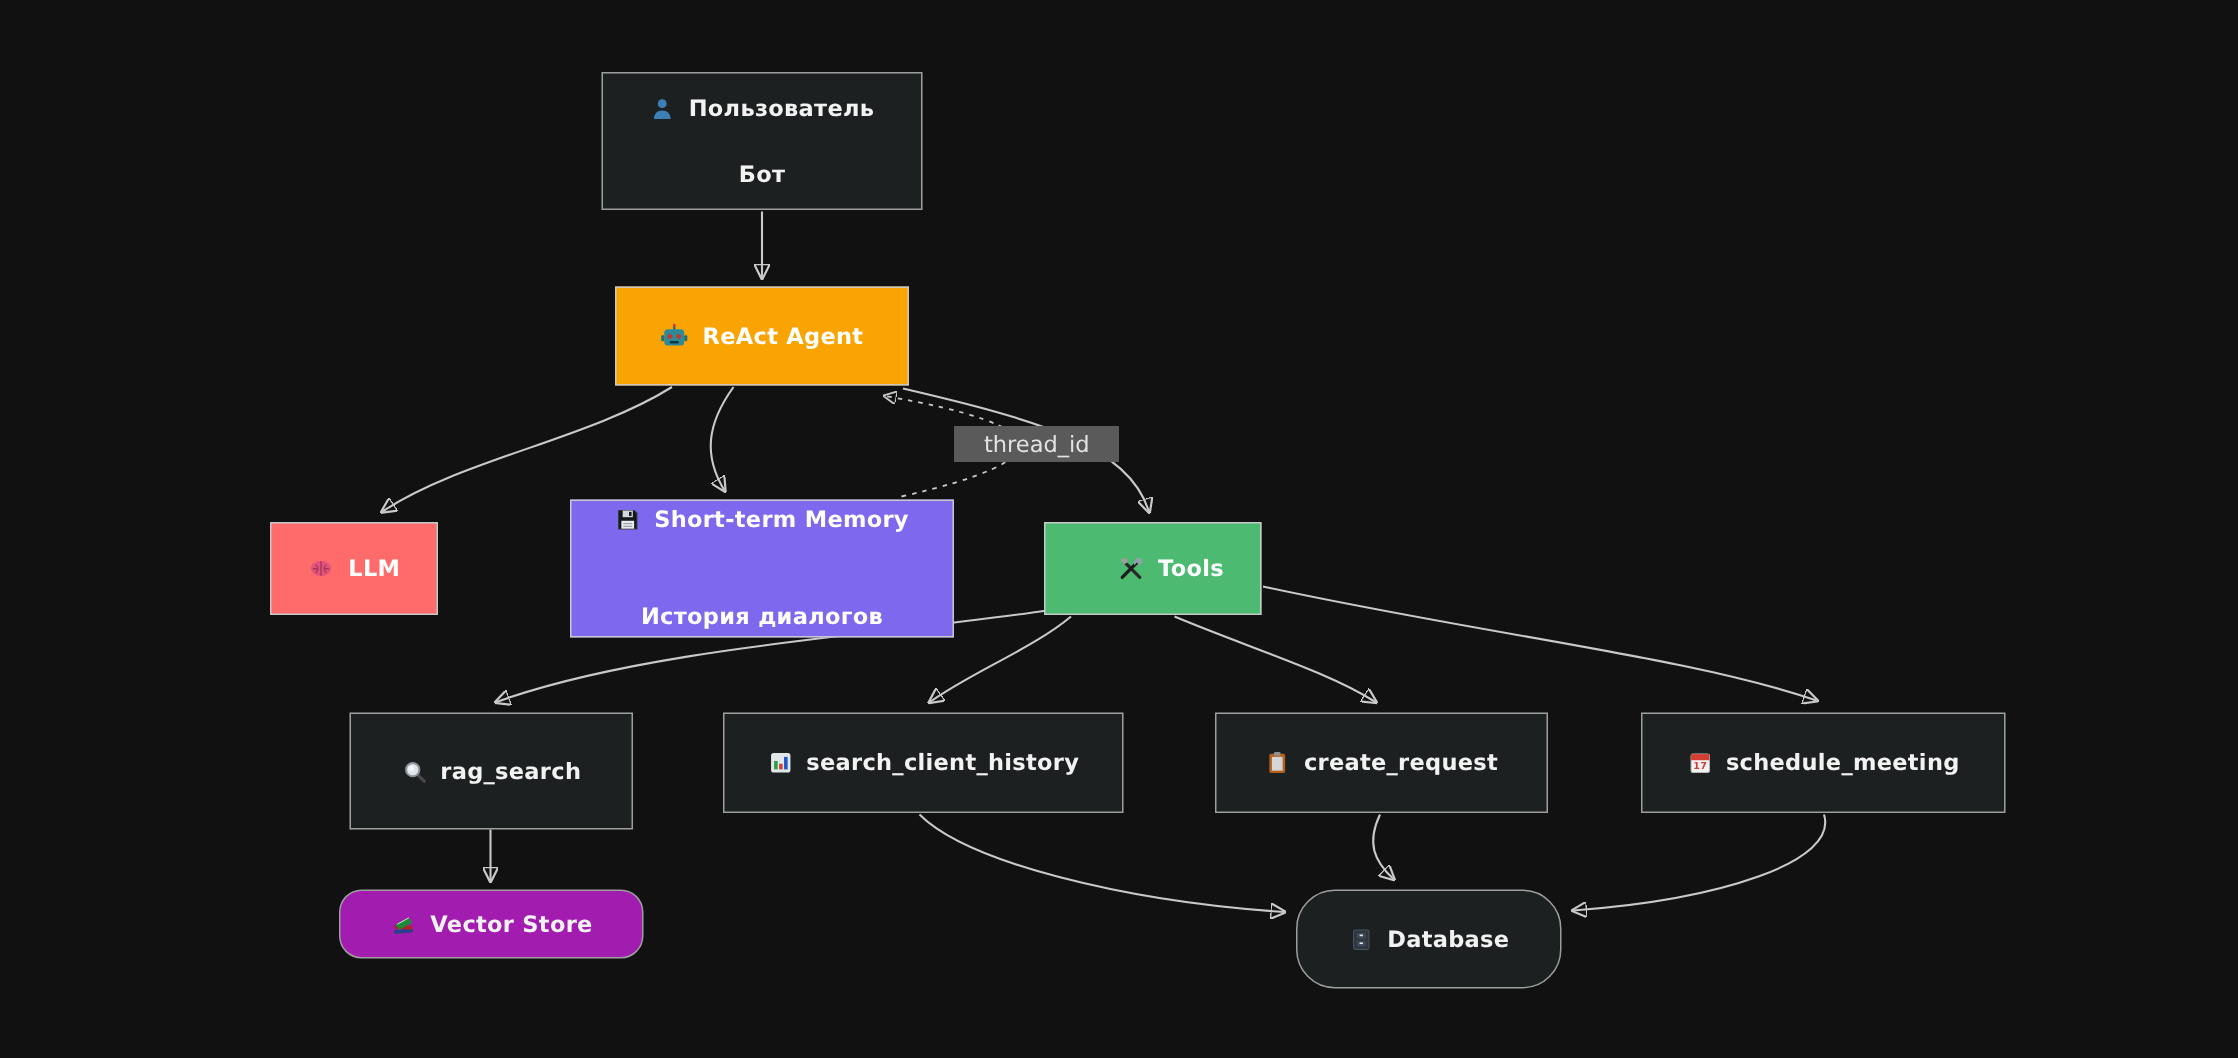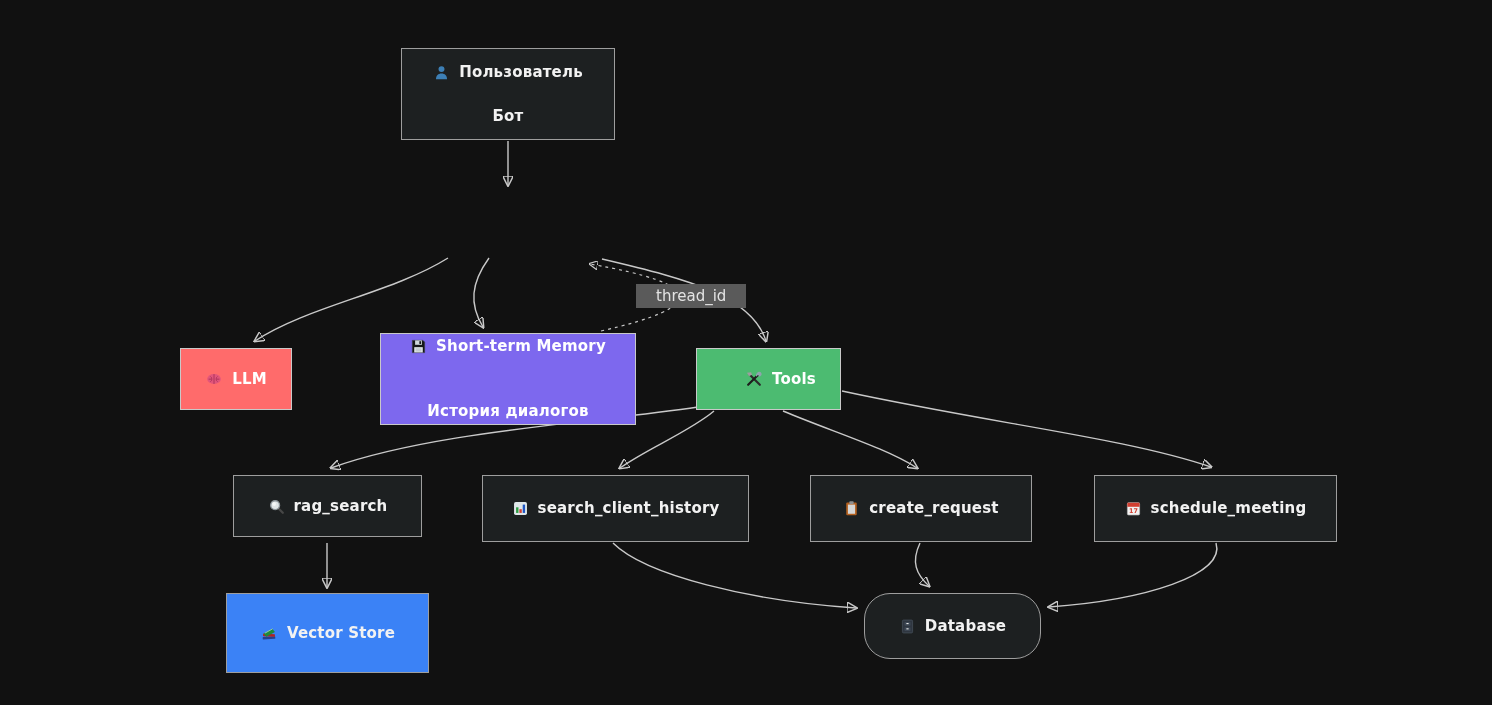--- a/index.html
+++ b/index.html
@@ -58,20 +58,37 @@
             <path d="M3.5 18c0-4.3 2.6-6.7 6.5-6.7s6.5 2.4 6.5 6.7z" fill="#3d7fb5"></path>
           </svg>
       </span>
       <span>Пользователь</span>
     </div>
     <div class="node-line">
         <span>Бот</span>
       </div>
   </div>
 
+  <div class="node" style="left: 410px; top: 191px; width: 196px; height: 66px; border-color: rgb(201, 201, 201); color: rgb(255, 255, 255); background-color: rgb(249, 164, 3);">
+    <div class="node-line">
+      <span class="icon">
+        <svg viewBox="0 0 20 20" width="19" height="19">
+          <rect x="9.2" y="1.6" width="1.6" height="3.4" fill="#246c78"></rect>
+            <circle cx="10" cy="1.8" r="1.1" fill="#d64541"></circle>
+          <rect x="3" y="4.8" width="14" height="11.4" rx="2.6" fill="#2e8a99"></rect>
+          <rect x="0.8" y="8.8" width="2.2" height="4.4" rx="1.1" fill="#246c78"></rect>
+          <rect x="17" y="8.8" width="2.2" height="4.4" rx="1.1" fill="#246c78"></rect>
+          <circle cx="7" cy="9.8" r="1.7" fill="#c0392b"></circle>
+            <circle cx="13" cy="9.8" r="1.7" fill="#c0392b"></circle>
+          <rect x="6.8" y="13" width="6.4" height="1.7" rx="0.85" fill="#0e3a42"></rect>
+        </svg>
+      </span>
+      <span>ReAct Agent</span>
+    </div>
+  </div>
 
   <div class="node" style="left: 180px; top: 348px; width: 112px; height: 62px; border-color: rgb(201, 201, 201); color: rgb(255, 255, 255); background-color: rgb(255, 107, 107);">
     <div class="node-line">
       <span class="icon">
         <svg viewBox="0 0 20 20" width="18" height="18">
           <ellipse cx="10" cy="10" rx="7.6" ry="5.6" fill="#e2557b"></ellipse>
           <path d="M10 4.6 V15.4 M6 7.2 c2.2 1.2 2.2 4.6 0 5.8 M14 7.2 c-2.2 1.2 -2.2 4.6 0 5.8 M4 10.2 h3 M13 10.2 h3" stroke="#a83258" stroke-width="1" fill="none"></path>
         </svg>
       </span>
       <span>LLM</span>
@@ -105,21 +122,21 @@
           <path d="M15 5 L3.5 16.5" stroke="#1d1d1d" stroke-width="2.4" stroke-linecap="round"></path>
           <path d="M17.6 2.4 a4 4 0 0 0 -5.2 5.2 l2 -2 2 2 2 -2 a4 4 0 0 0 -0.8 -3.2 z" fill="#8fa3ad"></path>
         </svg>
       </span>
       <span>Tools</span>
     </div>
   </div>
 
   <div class="edge-label" style="left: 636px; top: 284px; color: rgb(227, 227, 227); background-color: rgb(90, 90, 90);">thread_id</div>
 
-  <div class="node" style="left: 233px; top: 475px; width: 189px; height: 62px; background-color: rgb(29, 32, 33);">
+  <div class="node" style="left: 233px; top: 475px; width: 189px; height: 78px; background-color: rgb(29, 32, 33);">
     <div class="node-line">
       <span class="icon">
         <svg viewBox="0 0 20 20" width="17" height="17">
           <path d="M12.6 12.6 L17.4 17.4" stroke="#474747" stroke-width="2.6" stroke-linecap="round"></path>
           <circle cx="8.4" cy="8.4" r="5.2" fill="#dfe5e8" stroke="#8d969c" stroke-width="1.6"></circle>
           <circle cx="7.2" cy="7.2" r="2.2" fill="#f4f7f8"></circle>
         </svg>
       </span>
       <span>rag_search</span>
     </div>
@@ -158,21 +175,21 @@
         <svg viewBox="0 0 20 20" width="17" height="17">
           <rect x="2.8" y="3.2" width="14.4" height="14.4" rx="1.4" fill="#f2f2f2" stroke="#b9b9b9" stroke-width="0.8"></rect>
           <rect x="2.8" y="3.2" width="14.4" height="4.8" fill="#d23f31"></rect>
           <text x="10" y="15.2" font-size="7.5" font-weight="bold" text-anchor="middle" fill="#d23f31" font-family="DejaVu Sans, sans-serif">17</text>
         </svg>
       </span>
       <span>schedule_meeting</span>
     </div>
   </div>
 
-  <div class="node" style="left: 226px; top: 593px; width: 203px; height: 80px; background-color: #3b82f6;">
+  <div class="node" style="left: 226px; top: 593px; width: 203px; height: 46px; background-color: #a21caf; border-radius: 15px;">
     <div class="node-line">
       <span class="icon">
         <svg viewBox="0 0 20 20" width="18" height="18">
           <rect x="3" y="14" width="14" height="2.8" rx="0.6" fill="#27408b" transform="rotate(-4 10 15.4)"></rect>
           <rect x="3.4" y="11" width="13.2" height="2.8" rx="0.6" fill="#b02323" transform="rotate(3 10 12.4)"></rect>
           <path d="M4 10.6 L13.6 5.2 16.6 8.8 7 14.2 z" fill="#1d8a3a"></path>
           <path d="M5.4 10.2 L14 5.4" stroke="#d8f0dd" stroke-width="0.7"></path>
         </svg>
       </span>
       <span>Vector Store</span>

